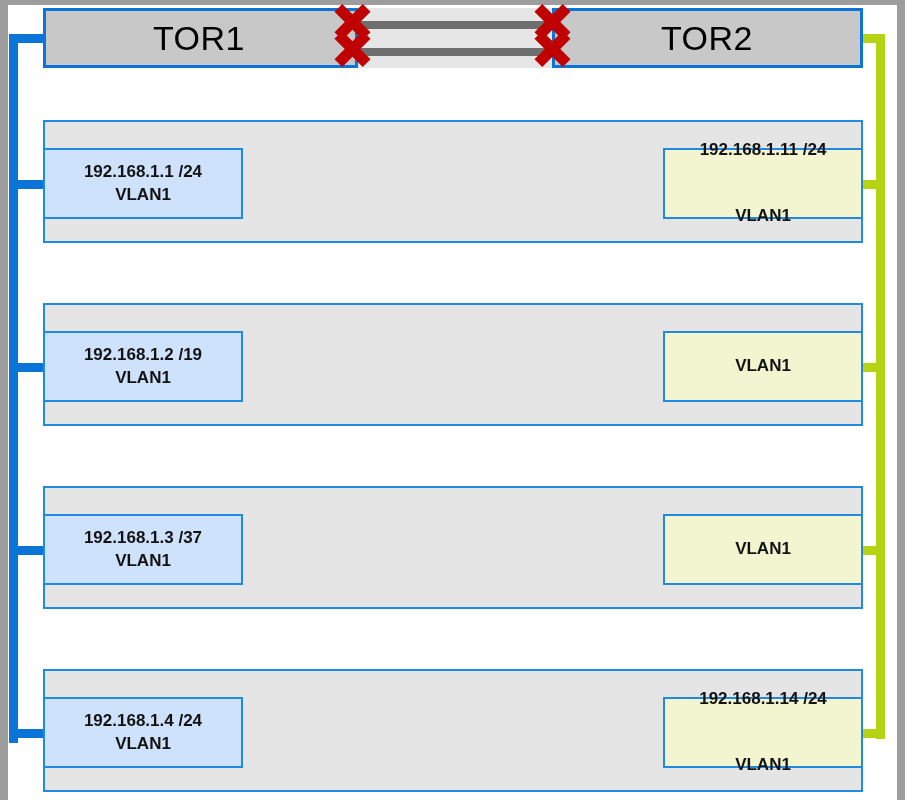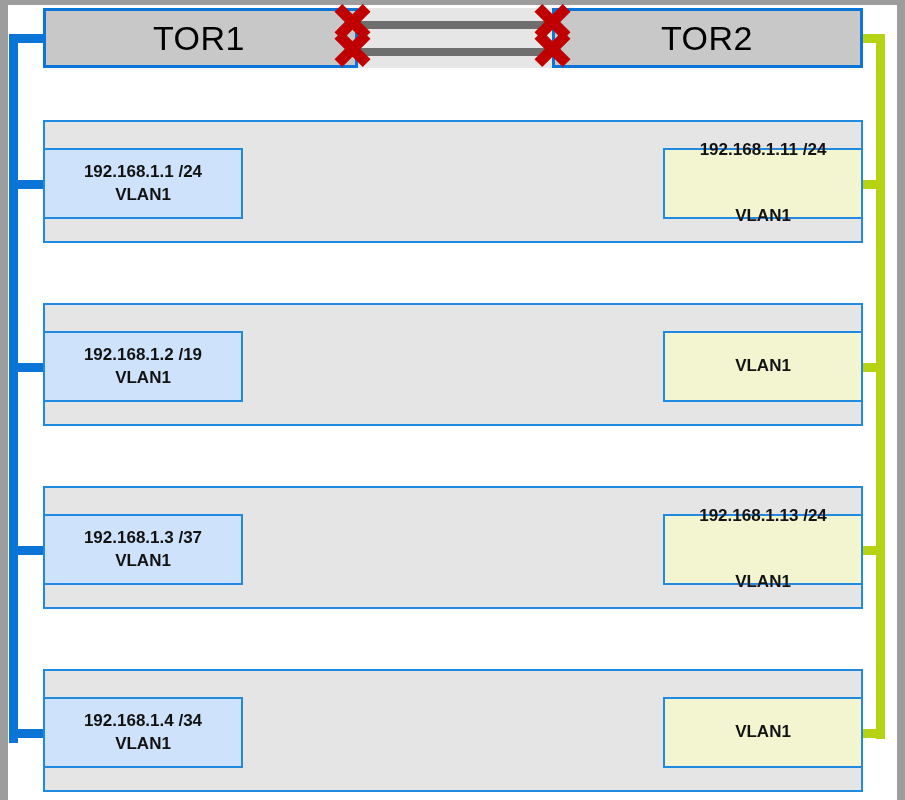--- a/index.html
+++ b/index.html
@@ -217,28 +217,28 @@
       <span class="addr-line">VLAN1</span>
     </div>
   </div>
 
   <div class="host-row" style="top:486px;">
     <div class="addr-box blue">
       <span class="addr-line">192.168.1.3 /37</span>
       <span class="addr-line">VLAN1</span>
     </div>
     <div class="addr-box yellow">
-      <span class="addr-line">192.168.1.13 /24</span>
       <span class="addr-line">VLAN1</span>
     </div>
   </div>
 
   <div class="host-row" style="top:669px;">
     <div class="addr-box blue">
-      <span class="addr-line">192.168.1.4 /34</span>
-      <span class="addr-line">VLAN1</span>
-    </div>
-    <div class="addr-box yellow">
+      <span class="addr-line">192.168.1.4 /24</span>
+      <span class="addr-line">VLAN1</span>
+    </div>
+    <div class="addr-box yellow">
+      <span class="addr-line">192.168.1.14 /24</span>
       <span class="addr-line">VLAN1</span>
     </div>
   </div>
 
 </div>
 
 </body></html>

